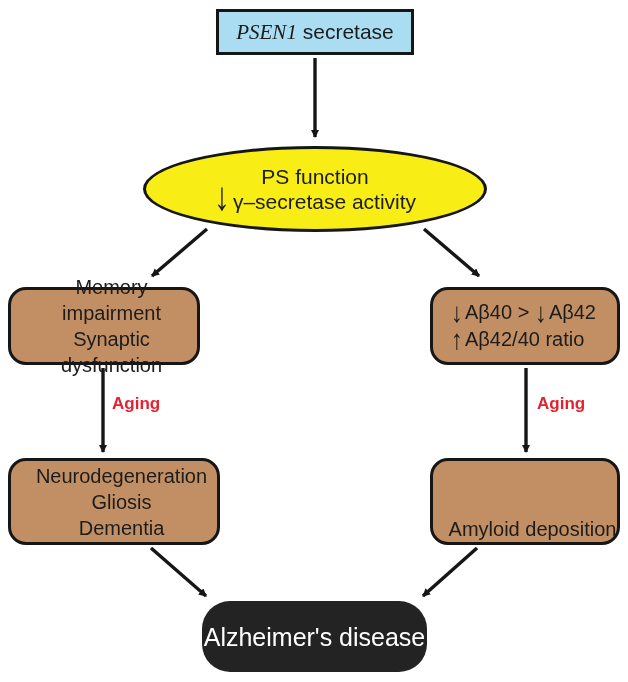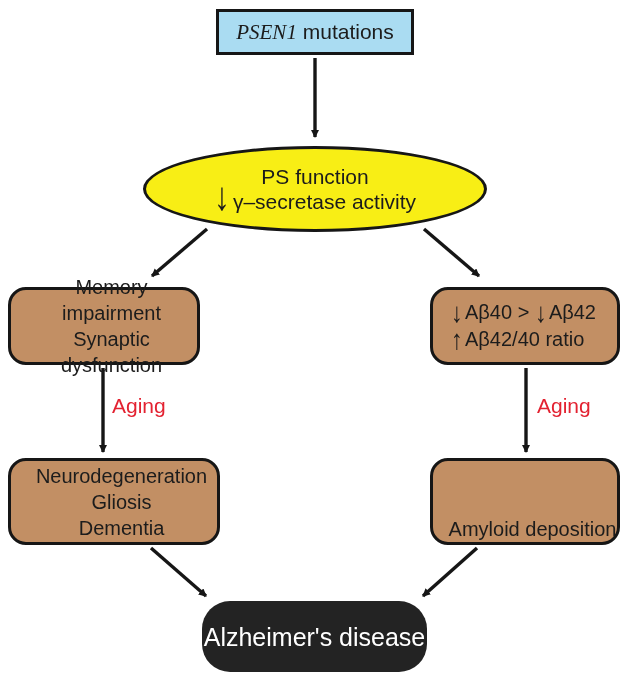--- a/index.html
+++ b/index.html
@@ -81,22 +81,22 @@
   .bottom-box {
     left: 202px; top: 601px; width: 225px; height: 71px;
     background: var(--bottom-box-fill);
     border-radius: 28px;
     color: var(--bottom-box-text);
     font-size: 25px;
   }
   .aging {
     position: absolute;
     color: var(--aging-text);
-    font-size: 21px;
-    font-weight: normal;
+    font-size: 17px;
+    font-weight: bold;
   }
   .aging-left  { left: 112px; top: 394px; }
   .aging-right { left: 537px; top: 394px; }
 </style>
 </head>
 <body>
 
 <div class="canvas">
 
   <svg class="arrows" viewBox="0 0 628 682" xmlns="http://www.w3.org/2000/svg">
@@ -111,21 +111,21 @@
       <line x1="424" y1="229" x2="479" y2="276" marker-end="url(#ah)"></line>
       <line x1="103" y1="368" x2="103" y2="452" marker-end="url(#ah)"></line>
       <line x1="526" y1="368" x2="526" y2="452" marker-end="url(#ah)"></line>
       <line x1="151" y1="548" x2="206" y2="596" marker-end="url(#ah)"></line>
       <line x1="477" y1="548" x2="423" y2="596" marker-end="url(#ah)"></line>
     </g>
   </svg>
 
   <div class="node top-box">
     <div>
-      <span class="gene">PSEN1</span><span> mutations</span>
+      <span class="gene">PSEN1</span><span> secretase</span>
     </div>
   </div>
 
   <div class="node ellipse">
     <div>PS function</div>
     <div class="line2">
       <span class="big-arrow">↓</span>
       <span>γ–secretase activity</span>
     </div>
   </div>

